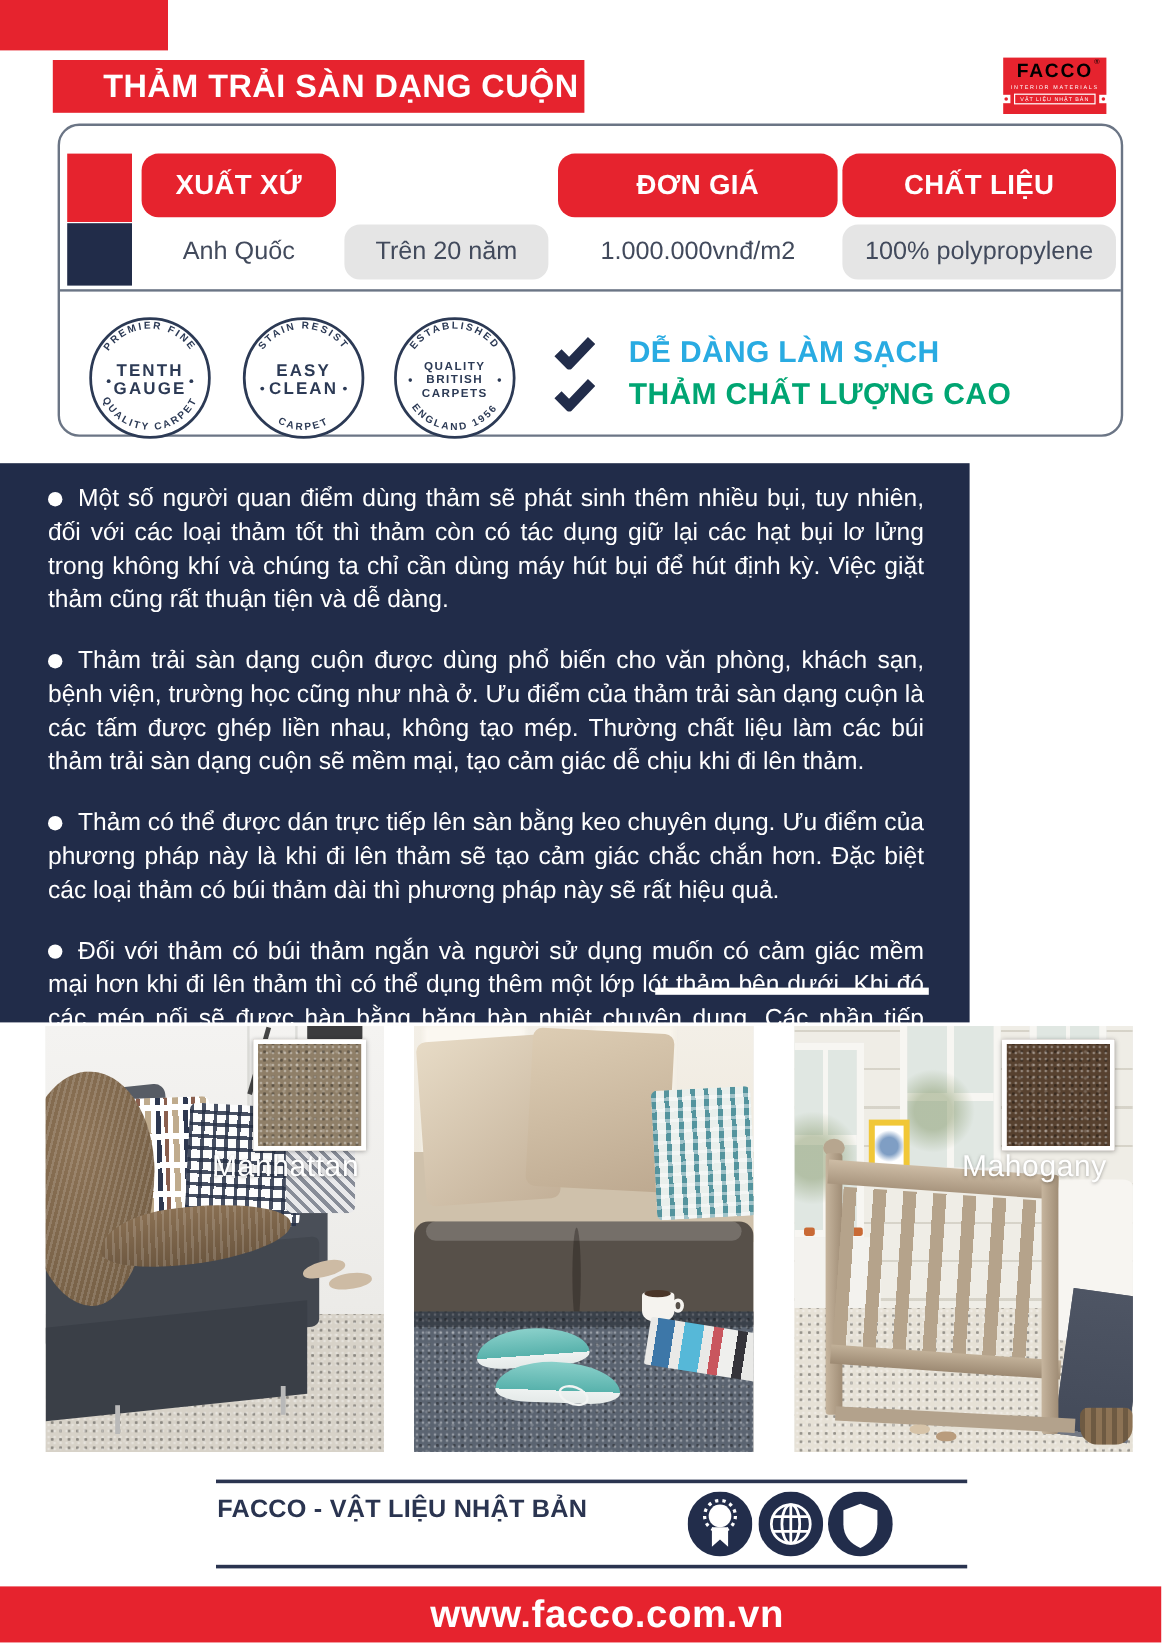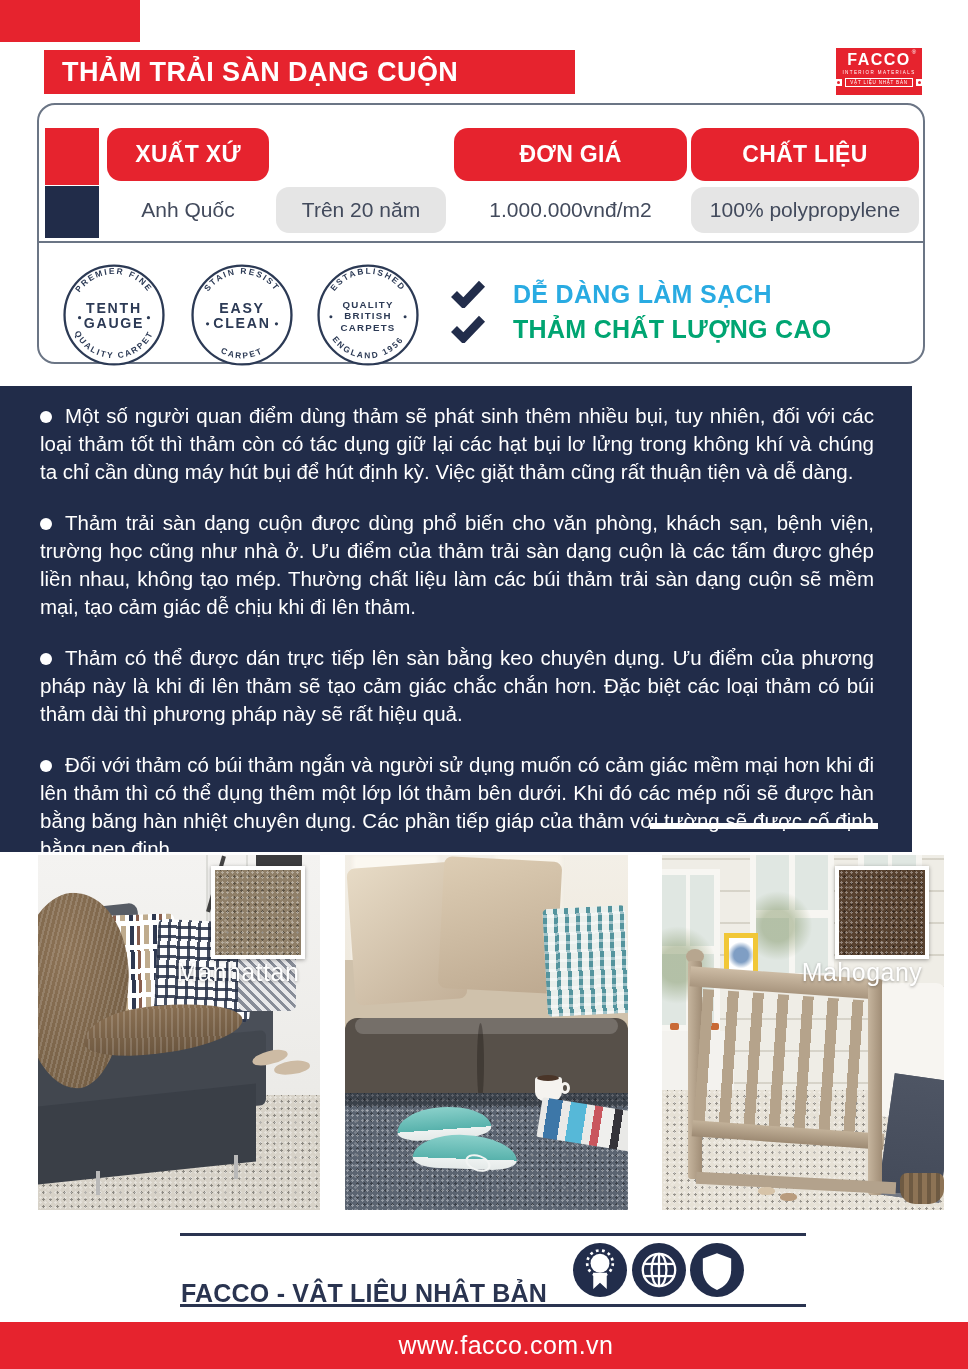--- a/index.html
+++ b/index.html
@@ -5,37 +5,37 @@
   * { margin:0; padding:0; box-sizing:border-box; }
   html,body { background:#ffffff; }
   .page {
     position:relative; width:968px; height:1369px; background:#fff;
     font-family:"Liberation Sans", sans-serif; overflow:hidden;
   }
   :root{ --red:#e6232e; --navy:#212c49; --line:#2a3450; --border:#6b7585; }
 
   
   .corner-block { position:absolute; left:0; top:0; width:140px; height:42px; background:var(--red); }
-  .title-bar { position:absolute; left:44px; top:50px; width:531px; height:44px; background:var(--red);
-    display:flex; align-items:center; padding-left:18px; }
+  .title-bar { position:absolute; left:44px; top:50px; width:443px; height:44px; background:var(--red);
+    display:flex; align-items:center; padding-left:42px; }
   .title-bar span { color:#fff; font-size:27px; font-weight:bold; letter-spacing:.4px; }
 
   .logo { position:absolute; left:836px; top:48px; width:86px; height:47px; background:var(--red);
     display:flex; flex-direction:column; align-items:center; padding-top:4px; }
-  .logo-name { color:#ffffff; font-size:16px; font-weight:bold; letter-spacing:1.5px; line-height:1; position:relative; }
+  .logo-name { color:#000000; font-size:16px; font-weight:bold; letter-spacing:1.5px; line-height:1; position:relative; }
   .logo-reg { position:absolute; right:-7px; top:-3px; font-size:6px; font-weight:normal; }
   .logo-sub { color:#fff; font-size:4.5px; letter-spacing:1.4px; margin-top:2px; white-space:nowrap; }
   .logo-strip { display:flex; align-items:center; gap:3px; margin-top:3px; }
   .logo-flag { width:7px; height:7px; background:#fff; display:flex; align-items:center; justify-content:center; }
   .logo-flag i { width:3px; height:3px; border-radius:50%; background:var(--red); }
   .logo-box { border:1px solid #fff; height:9px; display:flex; align-items:center; padding:0 4px; }
   .logo-box span { color:#fff; font-size:4.5px; letter-spacing:.8px; white-space:nowrap; }
 
   
-  .card { position:absolute; left:37px; top:103px; width:888px; height:261px; background:#fff;
+  .card { position:absolute; left:48px; top:103px; width:888px; height:261px; background:#fff;
     border:2px solid var(--border); border-radius:18px;padding-left:45px; }
   .card-divider { position:absolute; left:0; right:0; top:136px; height:2px; background:var(--border); }
   .sq { position:absolute; left:6px; width:54px; }
   .sq.red { top:23px; height:57px; background:var(--red); }
   .sq.navy { top:81px; height:52px; background:var(--navy); }
   .pill { position:absolute; top:23px; height:53px; background:var(--red); border-radius:14px;
     display:flex; align-items:center; justify-content:center; }
   .pill span { color:#fff; font-size:23px; font-weight:bold; letter-spacing:.3px; }
   .cell { position:absolute; top:82px; height:46px; display:flex; align-items:center; justify-content:center; }
   .cell.gray { background:#e5e5e5;border-radius:13px; }
@@ -52,21 +52,21 @@
   .center-big { font-size:16px; letter-spacing:2px; font-weight:600; fill:#2c3a55; }
   .center-small { font-size:11px; letter-spacing:1.4px; font-weight:600; fill:#2c3a55; }
 
   .check-row { position:absolute; left:410px; display:flex; align-items:center; gap:26px; height:30px; }
   .check-row.r1 { top:174px; } .check-row.r2 { top:209px; }
   .check-icon { width:38px; height:28px; flex:0 0 auto; }
   .hl-label { font-size:25px; font-weight:bold; letter-spacing:.3px; white-space:nowrap; }
   .hl-blue { color:#29abe2; } .hl-green { color:#00a572; }
 
   
-  .content { position:absolute; left:0; top:386px; width:912px; height:466px; background:var(--navy);
+  .content { position:absolute; left:0; top:386px; width:808px; height:466px; background:var(--navy);
     padding:16px 38px 0 40px; }
   .content p { color:#fff; font-size:20.5px; line-height:28px; text-align:justify; margin-bottom:23px; }
   .bullet { display:inline-block; width:12px; height:12px; border-radius:50%; background:#fff; margin-right:13px; }
   .content-rule { position:absolute; right:34px; bottom:23px; width:228px; height:6px; background:#fff; }
 
   
   .photo { position:absolute; top:855px; height:355px; overflow:hidden; background:#eceae6; }
   .ph1 { left:38px; width:282px;text-decoration:underline; } .ph2 { left:345px; width:283px; } .ph3 { left:650px; width:282px;margin-left:12px; }
   .photo div { position:absolute; }
 
@@ -182,28 +182,28 @@
   .p3-bedding { left:214px; top:128px; width:70px; height:134px; background:#f7f5f1; border-radius:10px; }
   .p3-throw { left:224px; top:222px; width:62px; height:122px; background:#4e5564; transform:rotate(8deg);
     background-image:linear-gradient(0deg, rgba(255,255,255,.25) 0 4px, transparent 4px), linear-gradient(#4e5564,#434a59); }
   .p3-basket { left:238px; top:318px; width:44px; height:31px; background:#8d7355; border-radius:7px 7px 15px 15px;
     background-image:repeating-linear-gradient(90deg, rgba(0,0,0,.22) 0 4px, transparent 4px 9px); }
   .p3-small { width:17px; height:8px; background:#d6c3a8; border-radius:45%; }
 
   
   .rule { position:absolute; left:180px; width:626px; height:3px; background:var(--line); }
   .rule.r-top { top:1233px; } .rule.r-bot { top:1304px; }
-  .footer-text { position:absolute; left:181px; top:1280px; color:var(--line); font-weight:bold;
-    font-size:25px; line-height:27px; letter-spacing:.2px; }
+  .footer-text { position:absolute; left:181px; top:1244px; color:var(--line); font-weight:bold;
+    font-size:21px; line-height:27px; letter-spacing:.2px; }
   .f-icon { position:absolute; top:1243px; width:54px; height:54px; }
   .fi-1 { left:573px; } .fi-2 { left:632px; } .fi-3 { left:690px; }
 
   .redbar { position:absolute; left:0; top:1322px; width:968px; height:47px; background:var(--red);
     display:flex; align-items:center; justify-content:center; }
-  .redbar span { color:#fff; font-size:25px; font-weight:normal; letter-spacing:.5px;margin-left:44px; }
+  .redbar span { color:#fff; font-size:32px; font-weight:bold; letter-spacing:.5px;margin-left:44px; }
 </style>
 </head>
 <body>
 
 <div class="page">
 
   <div class="corner-block"></div>
   <div class="title-bar">
     <span>THẢM TRẢI SÀN DẠNG CUỘN</span>
   </div>

